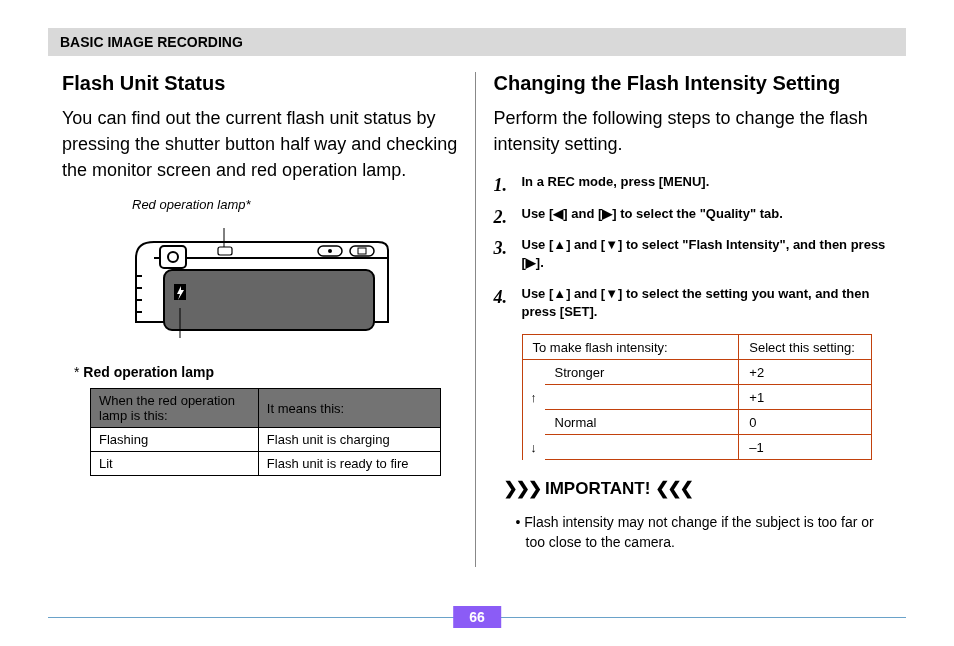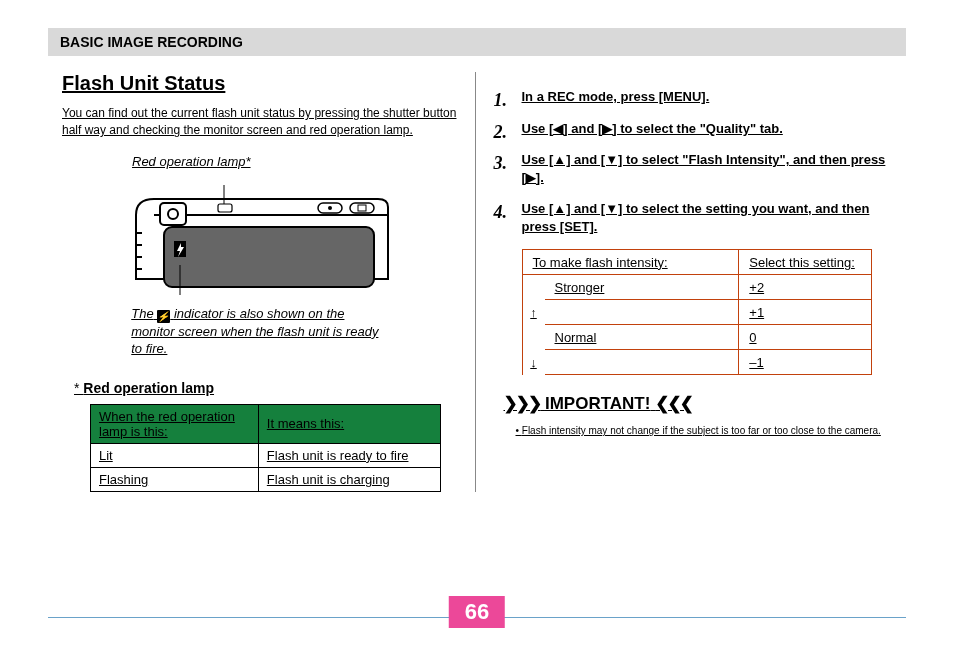--- a/index.html
+++ b/index.html
@@ -20,34 +20,33 @@
   .section-bar {
     background: #d9d9d9;
     font-weight: bold;
     font-size: 14px;
     padding: 6px 12px;
     margin-bottom: 16px;
   }
   .cols {
     display: flex;
     gap: 4px;
-    text-decoration: underline;
   }
   .col {
     flex: 1;
     padding: 0 14px;
   }
   .col-left { border-right: 1px solid #888; }
   h2 {
     font-size: 20px;
     margin: 0 0 10px 0;
     font-weight: bold;
   }
   .body-text {
-    font-size: 12px;
+    font-size: 18px;
     line-height: 1.45;
     margin: 0 0 14px 0;
   }
   .diagram-wrap {
     text-align: center;
     margin: 8px 0 12px 0;
   }
   .diagram-label {
     font-style: italic;
     font-size: 13px;
@@ -91,21 +90,21 @@
     width: 88%;
     margin-left: 28px;
     font-size: 13px;
   }
   table.tbl th, table.tbl td {
     border: 1px solid #000;
     padding: 4px 8px;
     text-align: left;
     vertical-align: middle;
   }
-  table.tbl th { background: #15803d; font-weight: normal; }
+  table.tbl th { background: #737373; font-weight: normal; }
   ol.steps {
     list-style: none;
     padding: 0;
     margin: 16px 0 12px 0;
     counter-reset: step;
   }
   ol.steps li {
     counter-increment: step;
     font-weight: bold;
     font-size: 13px;
@@ -148,44 +147,44 @@
   table.int td.labcell { border-left: none; }
   .important-line {
     margin: 18px 0 6px 10px;
     font-weight: bold;
     font-size: 17px;
   }
   .important-line .wing {
     letter-spacing: -2px;
   }
   .bullet {
-    font-size: 10px;
+    font-size: 14px;
     margin-left: 22px;
     text-indent: -10px;
     padding-left: 10px;
     line-height: 1.4;
   }
   .footer {
     position: absolute;
     left: 48px; right: 48px; bottom: 16px;
     height: 30px;
   }
   .footer .line {
     position: absolute;
     bottom: 12px; left: 0; right: 0;
     border-top: 1px solid #6aa2c9;
   }
   .footer .pagenum {
     position: absolute;
     left: 50%; transform: translateX(-50%);
     bottom: 2px;
-    background: #ec4899;
+    background: #8b5cf6;
     color: #fff;
     padding: 3px 16px;
-    font-size: 22px;
+    font-size: 14px;
     font-weight: bold;
   }
 </style>
 </head>
 <body>
 
 <div class="page">
   <div class="section-bar">BASIC IMAGE RECORDING</div>
 
   <div class="cols">
@@ -217,47 +216,44 @@
 
           <path d="M 10 48 h6 M 10 60 h6 M 10 72 h6 M 10 84 h6" stroke="#000" stroke-width="2"></path>
 
           <line x1="98" y1="0" x2="98" y2="22" stroke="#000" stroke-width="1"></line>
           <circle cx="98" cy="22" r="2" fill="#000"></circle>
 
           <rect x="92" y="19" width="14" height="8" rx="2" fill="#fff" stroke="#000" stroke-width="1.2"></rect>
 
           <line x1="54" y1="80" x2="54" y2="110" stroke="#000" stroke-width="1"></line>
         </svg>
-        <div class="caption">
-          <span>The</span>
-          <span class="flash-chip">⚡</span>
-          <span>indicator is also shown on the monitor screen when the flash unit is ready to fire.</span>
-        </div>
       </div>
 
       <div class="asterisk-head">Red operation lamp</div>
       <table class="tbl">
         <tbody>
             <tr>
           <th style="width:48%">When the red operation lamp is this:</th>
           <th>It means this:</th>
         </tr>
         <tr>
+          <td>Flashing</td>
+          <td>Flash unit is charging</td>
+        </tr>
+        <tr>
           <td>Lit</td>
           <td>Flash unit is ready to fire</td>
-        </tr>
-        <tr>
-          <td>Flashing</td>
-          <td>Flash unit is charging</td>
         </tr>
       </tbody>
         </table>
     </div>
 
     <div class="col">
+      <h2>Changing the Flash Intensity Setting</h2>
+      <p class="body-text">Perform the following steps to change the flash intensity setting.</p>
 
       <ol class="steps">
         <li>In a REC mode, press [MENU].</li>
         <li>Use [◀] and [▶] to select the "Quality" tab.</li>
         <li>Use [▲] and [▼] to select "Flash Intensity", and then press [▶].</li>
         <li>Use [▲] and [▼] to select the setting you want, and then press [SET].</li>
       </ol>
 
       <table class="int">
         <tbody>

